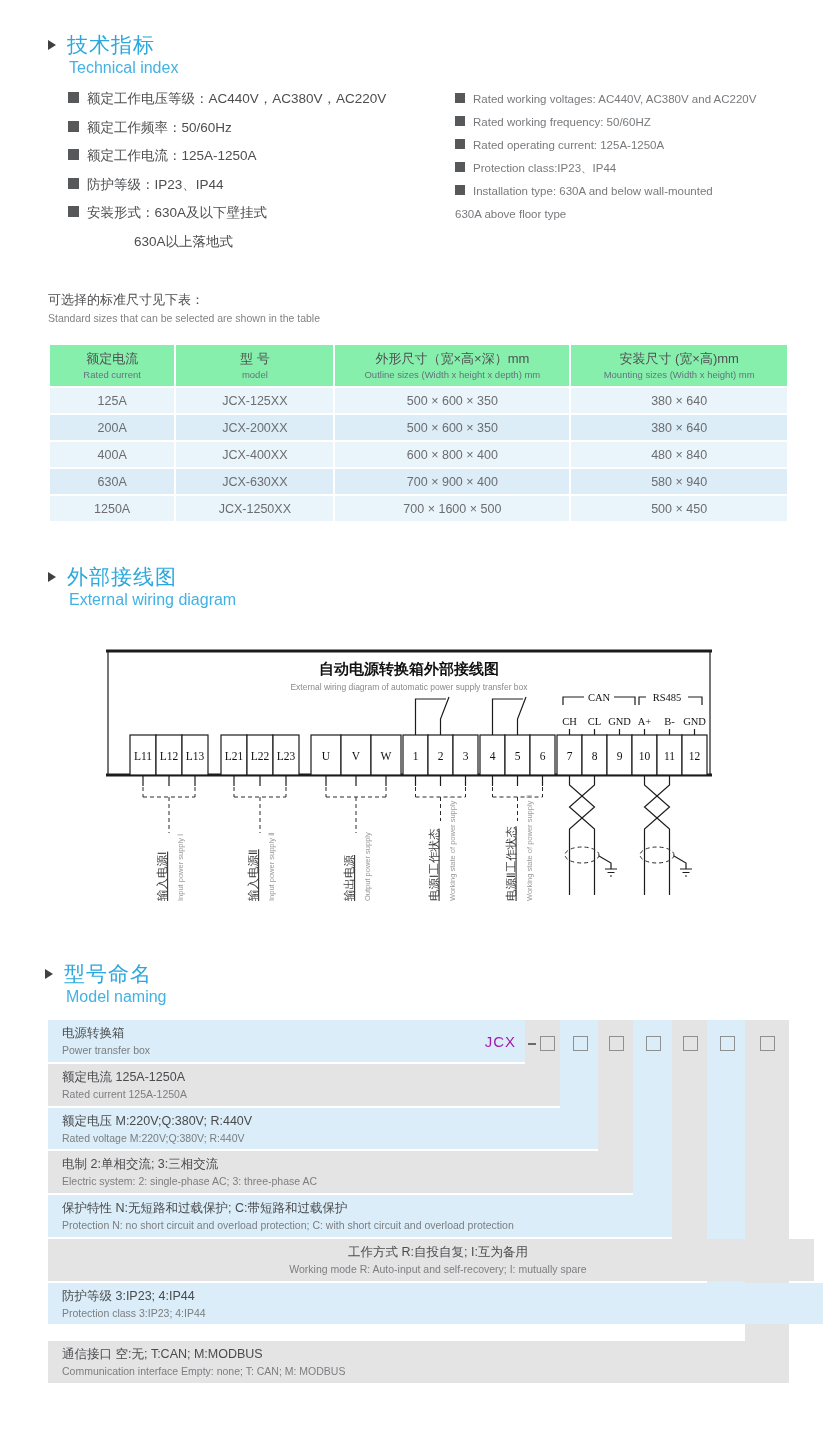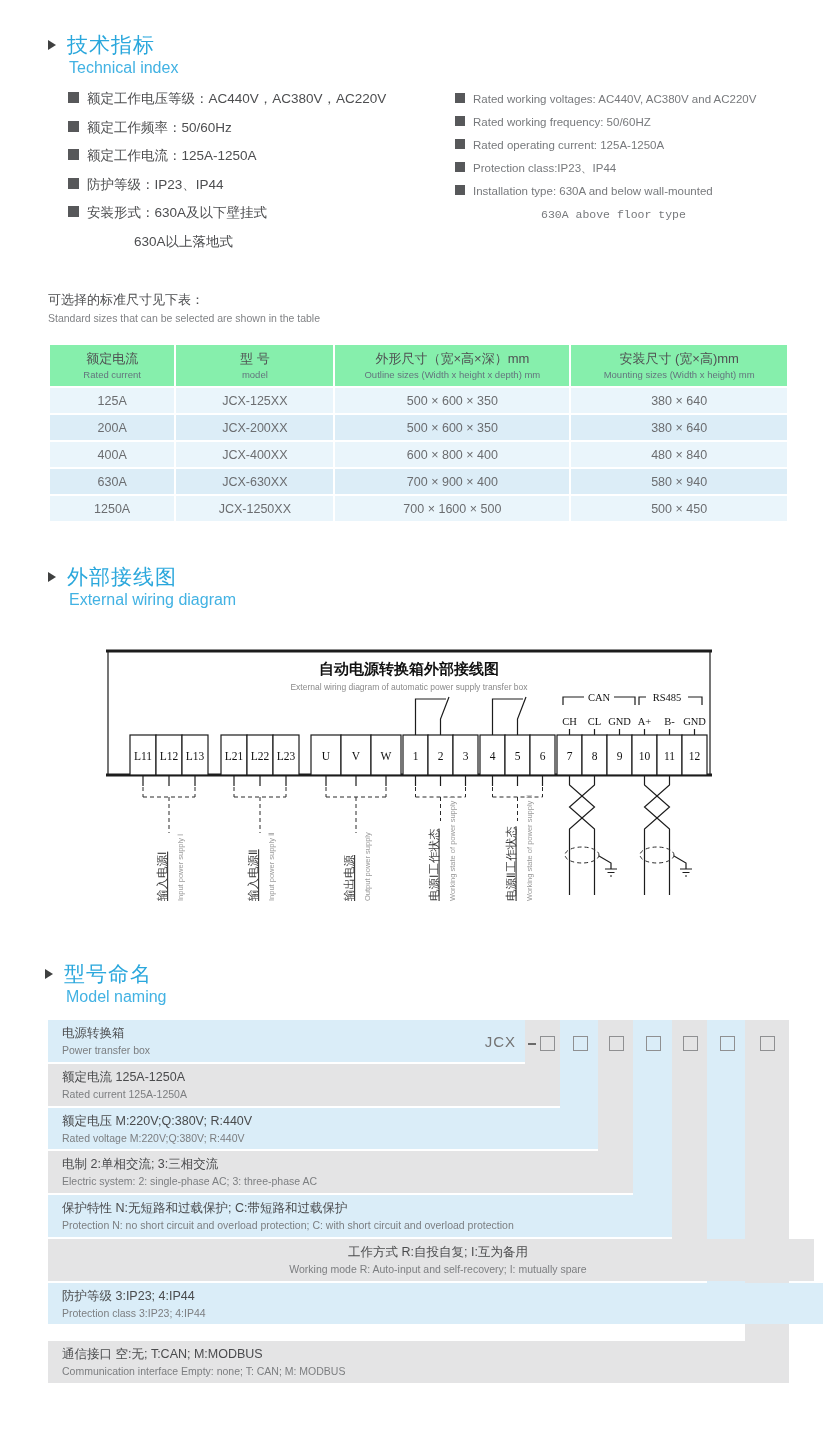--- a/index.html
+++ b/index.html
@@ -15,21 +15,21 @@
 
   
   .spec-col{position:absolute;}
   .spec-item{white-space:nowrap;}
   .spec-zh .spec-item{font-size:13.5px;color:#4d4e50;height:28.5px;line-height:28.5px;}
   .spec-en .spec-item{font-size:11.5px;color:#77797c;height:23px;line-height:23px;}
   .sq{display:inline-block;background:#57585a;margin-right:8px;}
   .spec-zh .sq{width:11px;height:11px;}
   .spec-en .sq{width:10px;height:10px;}
   .cont-zh{margin-left:66px;}
-  .cont-en{margin-left:86px;font-family:Liberation Mono, monospace;}
+  .cont-en{}
 
   
   .tbl-intro-zh{position:absolute;left:48px;top:291px;font-size:13px;color:#4d4e50;text-align:center;}
   .tbl-intro-en{position:absolute;left:48px;top:312px;font-size:10.5px;color:#808285;}
   table.size{position:absolute;left:48px;top:343px;width:741px;border-collapse:separate;border-spacing:2px;}
   table.size th{background:#86efac;font-weight:normal;padding:5px 2px 6px 2px;}
   table.size th .h-zh{font-size:13px;color:#4f5052;display:block;}
   table.size th .h-en{font-size:9.5px;color:#63747d;display:block;margin-top:1px;}
   table.size td{text-align:center;font-size:12.5px;color:#6b6d70;height:25px;padding:0 20px;}
   tr.r-odd td{background:#eaf5fb;}
@@ -52,21 +52,21 @@
 
   
   #naming{position:absolute;left:48px;top:1020px;width:741px;height:350px;}
   .band{position:absolute;left:0;height:41.75px;overflow:hidden;}
   .band .n-zh{font-size:12.5px;color:#4a4b4d;margin:5px 0 0 14px;white-space:nowrap;}
   .band .n-en{font-size:10.5px;color:#7c7e80;margin:2px 0 0 14px;white-space:nowrap;}
   .bg-blue{background:#daedf8;}
   .bg-gray{background:#e4e4e5;}
   .strip{position:absolute;top:0;}
   .nbox{position:absolute;top:16px;width:13px;height:13px;border:1.5px solid #8f9092;background:transparent;}
-  #jcx{position:absolute;left:408px;top:13px;width:60px;text-align:right;font-size:15px;color:#737373;letter-spacing:1px;}
+  #jcx{position:absolute;left:408px;top:13px;width:60px;text-align:right;font-size:15px;color:#a21caf;letter-spacing:1px;}
   #jcx-dash{position:absolute;left:480px;top:23px;width:8px;height:2px;background:#6a6a6a;}
 </style>
 </head>
 <body>
 
 <div id="page">
 
   <div class="sec-head" style="left:48px;top:33px;">
     <span class="sec-arrow"></span>
     <div class="sec-title-zh">技术指标</div>

